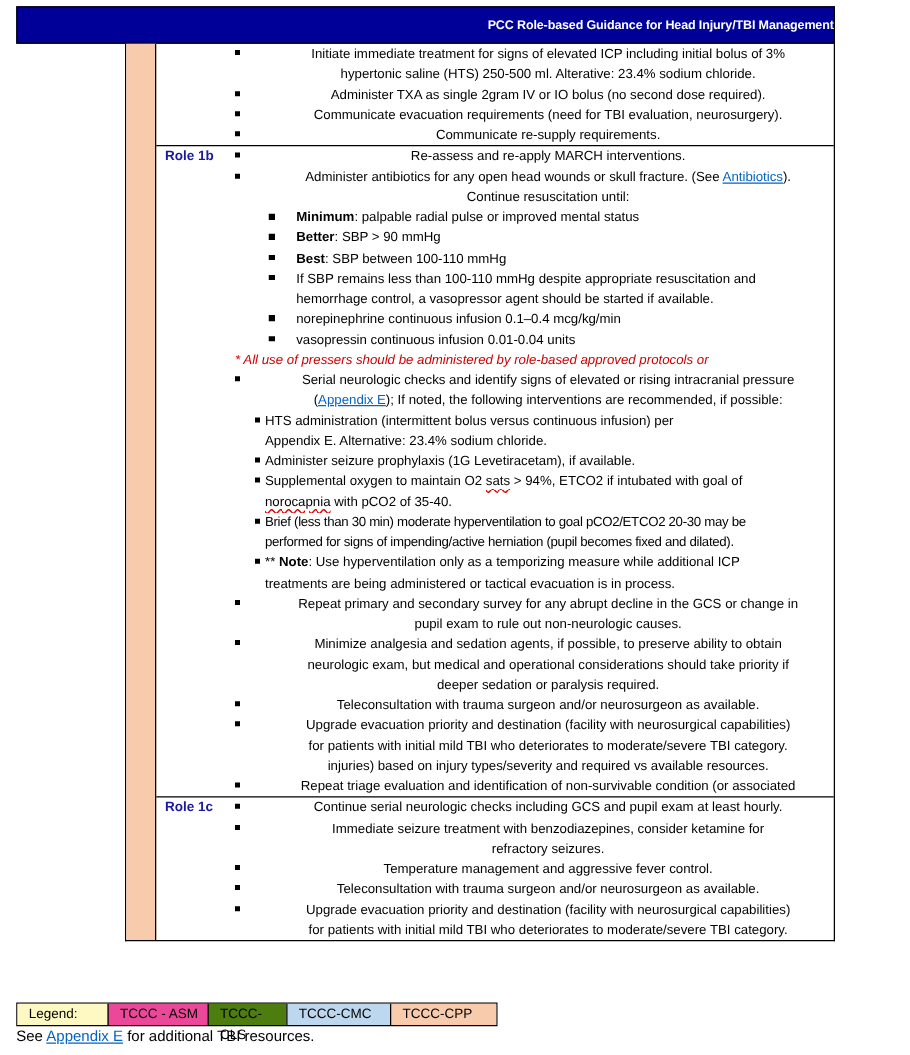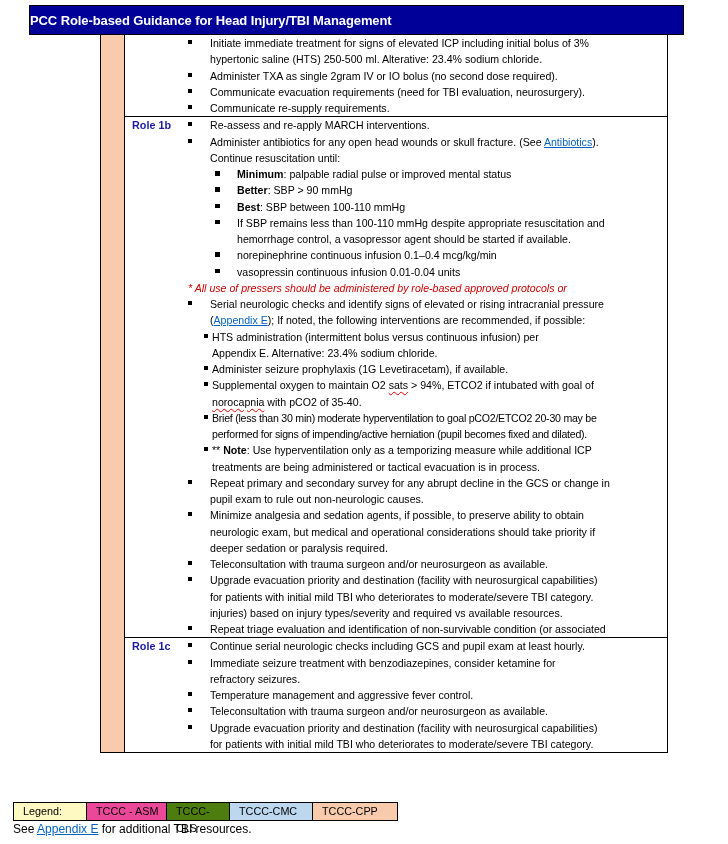--- a/index.html
+++ b/index.html
@@ -1,31 +1,31 @@
 <!DOCTYPE html>
 <html><head>
 <meta charset="utf-8">
 <style>
   html, body { margin: 0; padding: 0; background: #ffffff; }
   body { width: 728px; height: 844px; position: relative; overflow: hidden;
          font-family: "Liberation Sans", sans-serif; color: #000; }
-  .header { position: absolute; left: 29px; top: 5px; width: 653px; height: 28px;
-            border: 1px solid #000; display: flex; align-items: center; justify-content: flex-start;
-            color: #fff; font-weight: bold; font-size: 13px; letter-spacing: -0.1px; }
+  .header { position: absolute; left: 13px; top: 5px; width: 653px; height: 28px;
+            border: 1px solid #000; display: flex; align-items: center; justify-content: flex-end;
+            color: #fff; font-weight: bold; font-size: 10px; letter-spacing: -0.1px; }
   .table { position: absolute; left: 100px; top: 35px; width: 566px;
            border-left: 1px solid #000; border-right: 1px solid #000; border-bottom: 1px solid #000; }
   .role-col { position: absolute; left: 0; top: 0; bottom: 0; width: 23px; border-right: 1px solid #000; }
   .sections { margin-left: 24px; position: relative; }
   .section { position: relative; }
   .section + .section { border-top: 1px solid #000; }
   .role-label { position: absolute; left: 7px; top: 0; line-height: 16.25px;
                 font-size: 10.8px; font-weight: bold; }
   .line { position: relative; height: 16.25px; line-height: 16.25px; font-size: 10.6px;
           white-space: nowrap; }
-  .kind-bullet .line, .kind-cont .line { padding-left: 85px; }
+  .kind-bullet .line, .kind-cont .line { padding-left: 85px; text-align: center; }
   .kind-sub .line { padding-left: 112px; }
   .kind-sub2 .line { padding-left: 87px; }
   .kind-note .line { padding-left: 63px; font-style: italic; }
   .bullet { position: absolute; top: 5px; width: 4px; height: 4px; background: #000; }
   .kind-bullet .bullet { left: 63px; }
   .kind-sub .bullet { left: 90px; width: 4.5px; height: 4.5px; }
   .kind-sub2 .bullet { left: 79px; }
   .condensed .line { letter-spacing: -0.25px; }
   a.link { color: #0563c1; text-decoration: underline; cursor: pointer; }
   .b { font-weight: bold; margin-top: 44px; }

